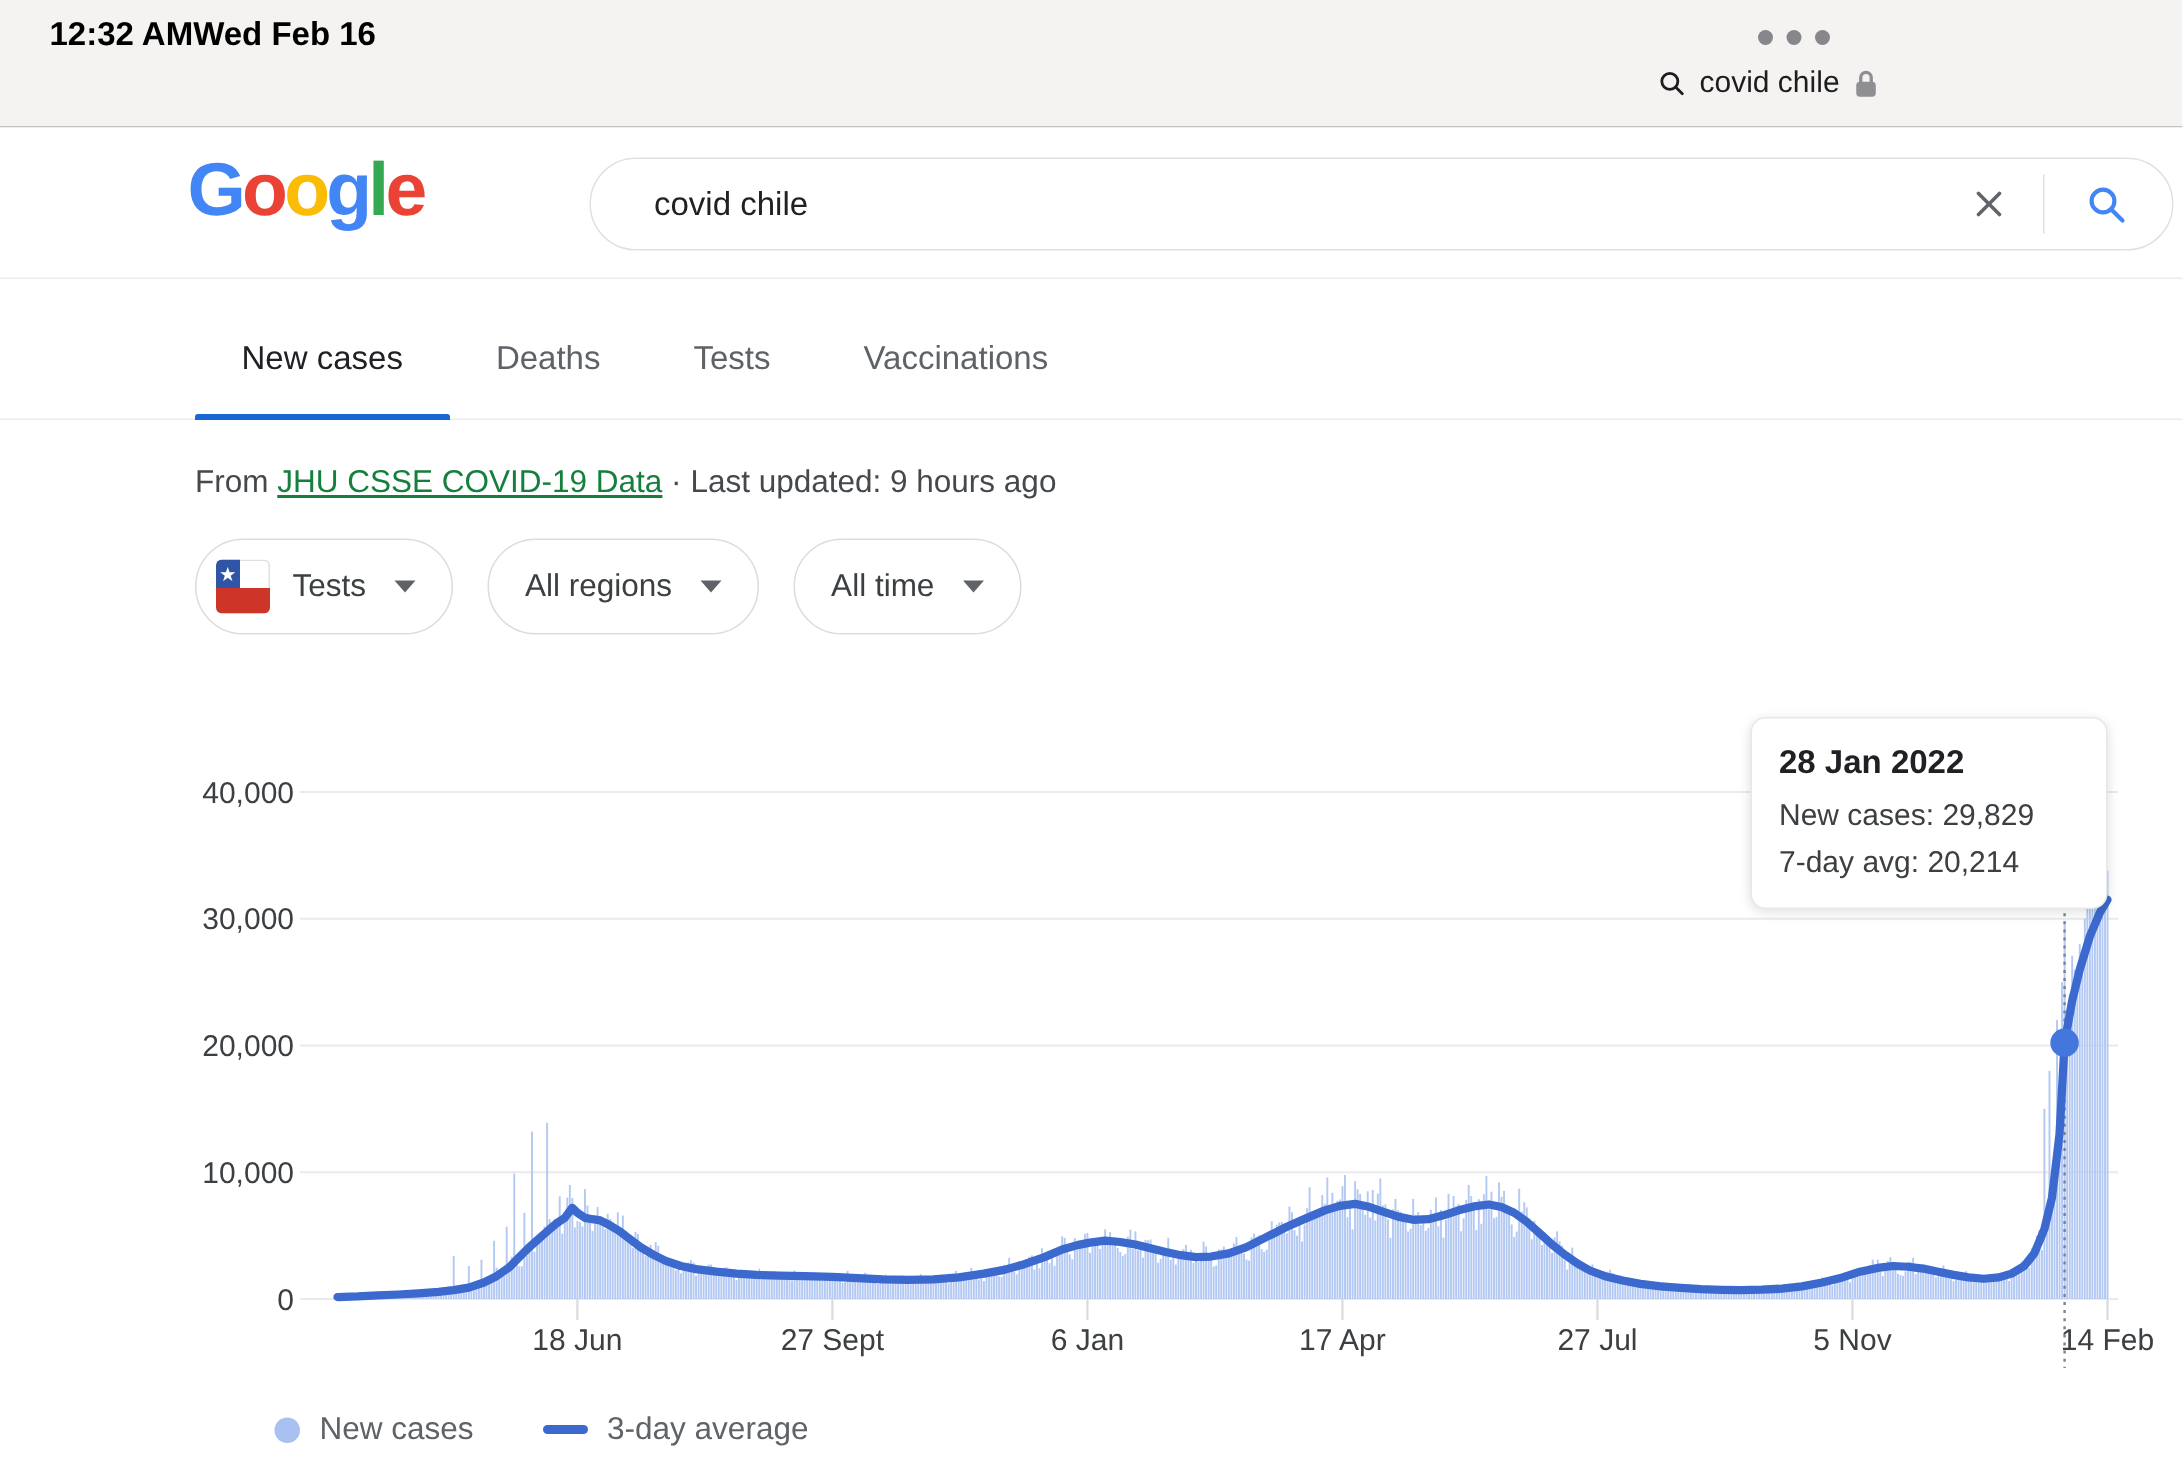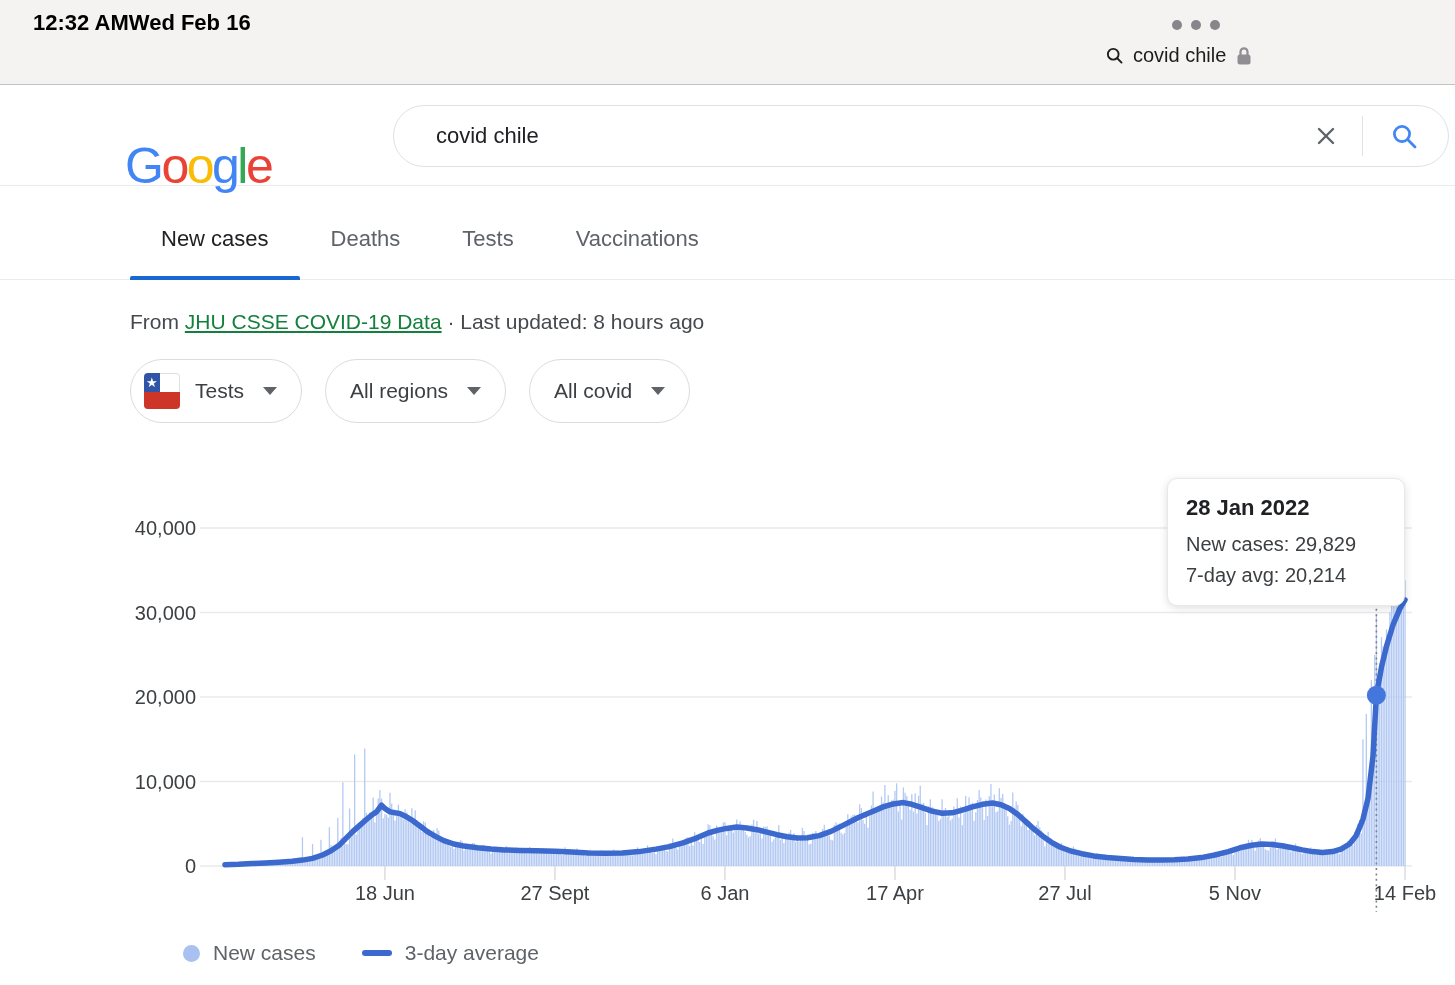--- a/index.html
+++ b/index.html
@@ -11,22 +11,22 @@
   .status-bar { position:relative; height:85px; background:#f4f3f1; border-bottom:1px solid #c2c2c4; }
   .sb-left { position:absolute; left:33px; top:10px; display:flex; 
     font-size:22px; font-weight:700; color:#000; }
   .sb-dots { position:absolute; left:1172px; top:20px; display:flex; gap:9px; }
   .sb-dots i { width:10px; height:10px; border-radius:50%; background:#86868b; }
   .sb-tab { position:absolute; left:1106px; top:44px; display:flex; align-items:center; gap:10px;
     font-size:20px; color:#1d1d1f; }
 
   
   .g-header { position:relative; height:101px; background:#fff; border-bottom:1px solid #ebebeb; }
-  .logo { position:absolute; left:125px; top:12px; font-size:50px; font-weight:400;
-    letter-spacing:-2.5px; cursor:pointer;margin-top:40px; }
+  .logo { position:absolute; left:125px; top:12px; font-size:50px; font-weight:700;
+    letter-spacing:-2.5px; cursor:pointer; }
   .search-pill { position:absolute; left:393px; top:20px; width:1056px; height:62px;
     border:1px solid #dfe1e5; border-radius:32px; display:flex; align-items:center; background:#fff; }
   .search-text { flex:1; padding-left:42px; font-size:22px; color:#202124; border:none; outline:none;
     background:transparent; font-family:"Liberation Sans", sans-serif; }
   .pill-divider { width:1px; height:40px; background:#dfe1e5; }
   .icon-btn { background:none; border:none; cursor:pointer; display:flex; align-items:center; }
 
   
   .tabs-row { display:flex; padding-left:130px; border-bottom:1px solid #ecec ee; border-bottom:1px solid #ececee; }
   .tab { font-size:22px; color:#5f6368; padding:40px 31px 27px; position:relative; cursor:pointer; }
@@ -118,38 +118,38 @@
   </div>
 
   <div class="tabs-row">
     <div class="tab active">New cases</div>
     <div class="tab">Deaths</div>
     <div class="tab">Tests</div>
     <div class="tab">Vaccinations</div>
   </div>
 
   <div class="source-line">
-    <span>From </span><a>JHU CSSE COVID-19 Data</a><span> · </span><span>Last updated: 8 hours ago</span>
+    <span>From </span><a>JHU CSSE COVID-19 Data</a><span> · </span><span>Last updated: 9 hours ago</span>
   </div>
 
   <div class="chips-row">
     <div class="chip">
       <span class="flag">
         <span class="red"></span>
           <span class="blue">★</span>
       </span>
       <span>Tests</span>
       <span class="caret"></span>
     </div>
     <div class="chip">
       <span>All regions</span>
       <span class="caret"></span>
     </div>
     <div class="chip">
-      <span>All covid</span>
+      <span>All time</span>
       <span class="caret"></span>
     </div>
   </div>
 
   <svg id="chart-svg" width="1455" height="445">
       <line x1="200" y1="376" x2="1412" y2="376" stroke="#e9eaec" stroke-width="1.4"></line>
       <text x="196" y="383" text-anchor="end" fill="#3c4043" font-size="20" font-family="Liberation Sans, sans-serif">0</text>
       <line x1="200" y1="291.5" x2="1412" y2="291.5" stroke="#e9eaec" stroke-width="1.4"></line>
       <text x="196" y="298.5" text-anchor="end" fill="#3c4043" font-size="20" font-family="Liberation Sans, sans-serif">10,000</text>
       <line x1="200" y1="207" x2="1412" y2="207" stroke="#e9eaec" stroke-width="1.4"></line>

